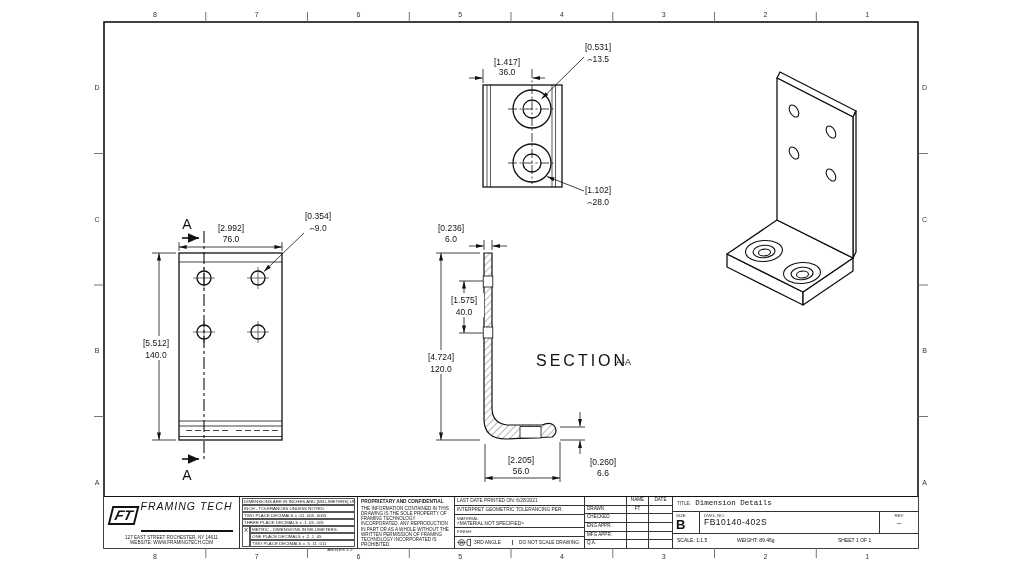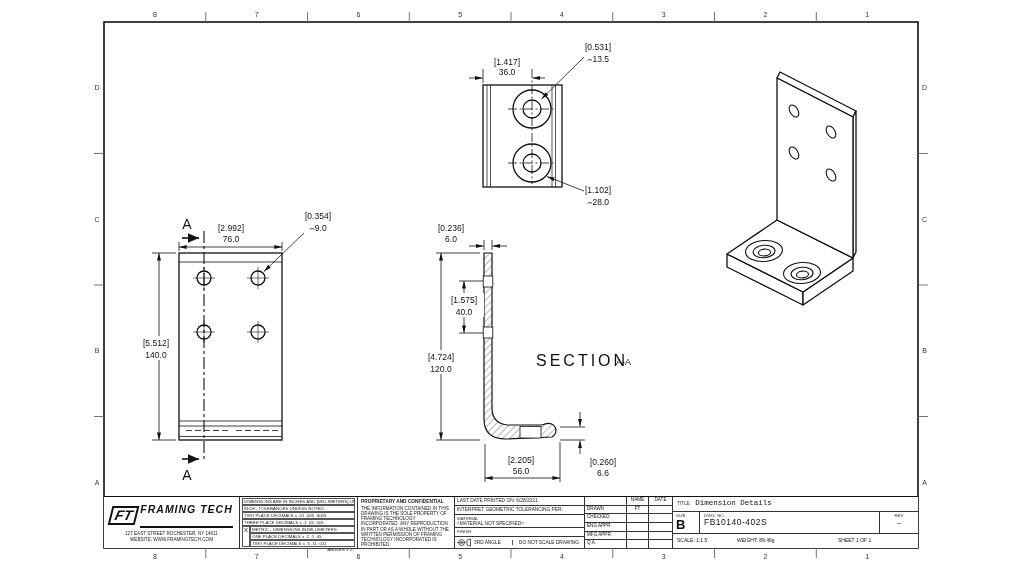--- a/index.html
+++ b/index.html
@@ -15,22 +15,22 @@
   
   #titleblock { position:absolute; left:104px; top:496px; width:814px; height:52px;
                 display:flex; border-top:1.3px solid #111; box-sizing:border-box;
                 background:#fff; font-size:5px; line-height:1.15; }
   #titleblock * { box-sizing:border-box; }
   .tb-cell { border-right:1px solid #333; height:100%; }
   .tb-logo { width:136px; display:flex; flex-direction:column; align-items:center; justify-content:center; }
   .logo-row { display:flex; align-items:center; gap:3px; }
   .logo-ft { border:2px solid #111; transform:skewX(-14deg); font-weight:bold; font-style:italic;
              font-size:14px; padding:0 3px; line-height:1.1; }
-  .logo-name { font-style:italic; font-weight:bold; font-size:10.5px; letter-spacing:1px;
-               border-bottom:2px solid #111; padding-bottom:11px; white-space:nowrap; }
+  .logo-name { font-style:italic; font-weight:normal; font-size:10.5px; letter-spacing:1px;
+               border-bottom:2px solid #111; padding-bottom:18px; white-space:nowrap; }
   .addr { font-size:4.6px; text-align:center; margin-top:3px; color:#222; }
 
   .tb-tol { width:118px; padding:1px 2px; font-size:4.4px; color:#222; }
   .tolrow { border:0.5px solid #555; padding:0 1px; white-space:nowrap; overflow:hidden; }
   .tol-metric { display:flex; }
   .tol-x { border:0.5px solid #555; width:8px; font-size:6px; text-align:center; }
   .tol-flex1 { flex:1; }
   .tol-ang { text-align:right; border:none; }
 
   .tb-prop { width:97px; padding:2px 3px; font-size:4.6px; color:#222; }

